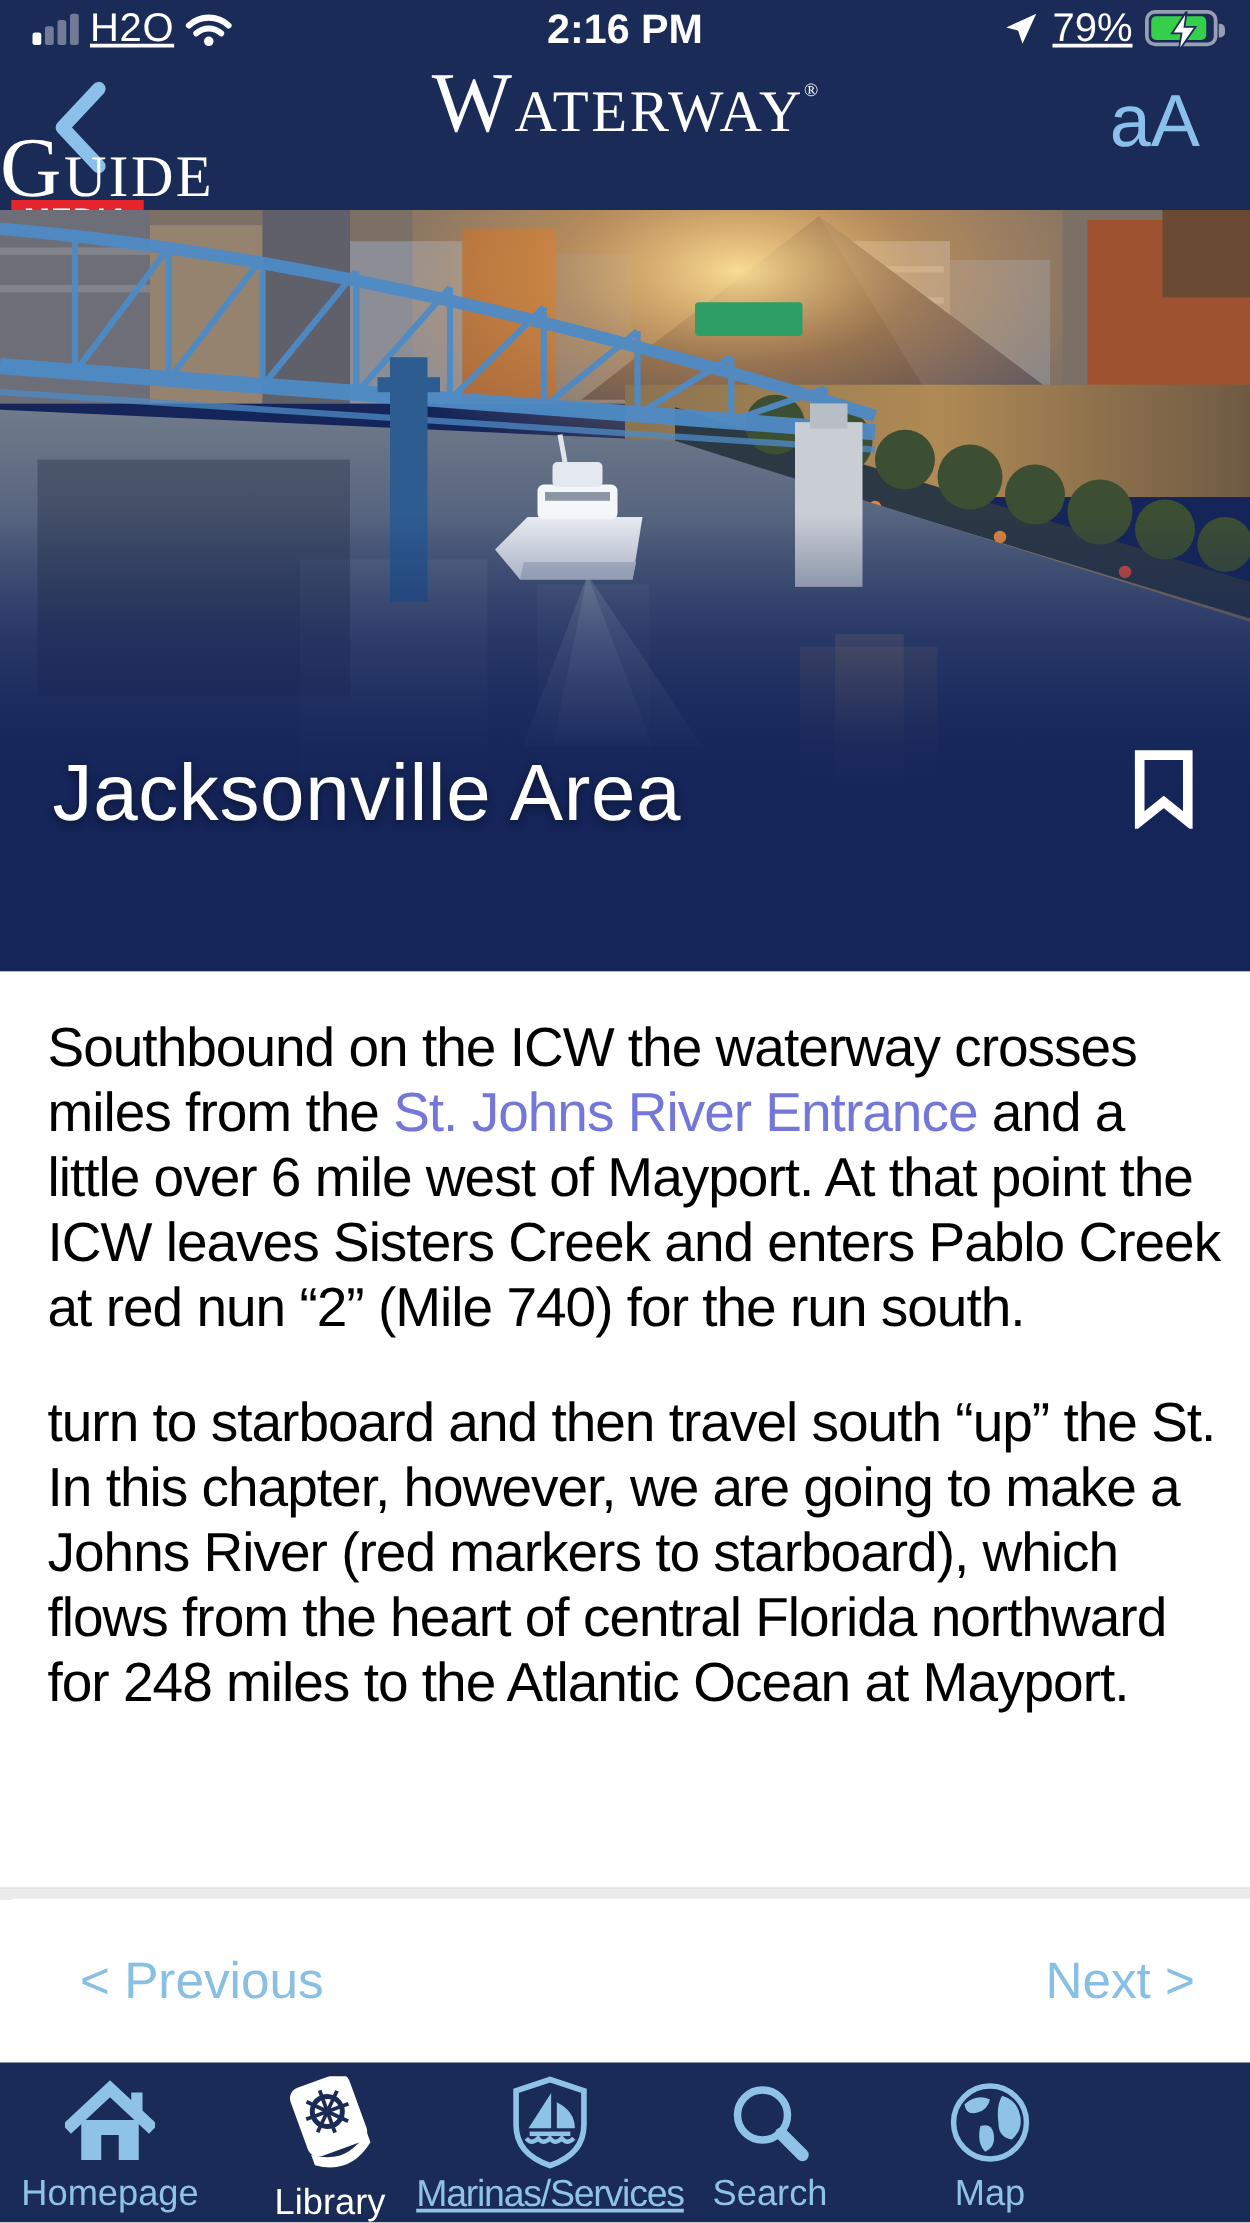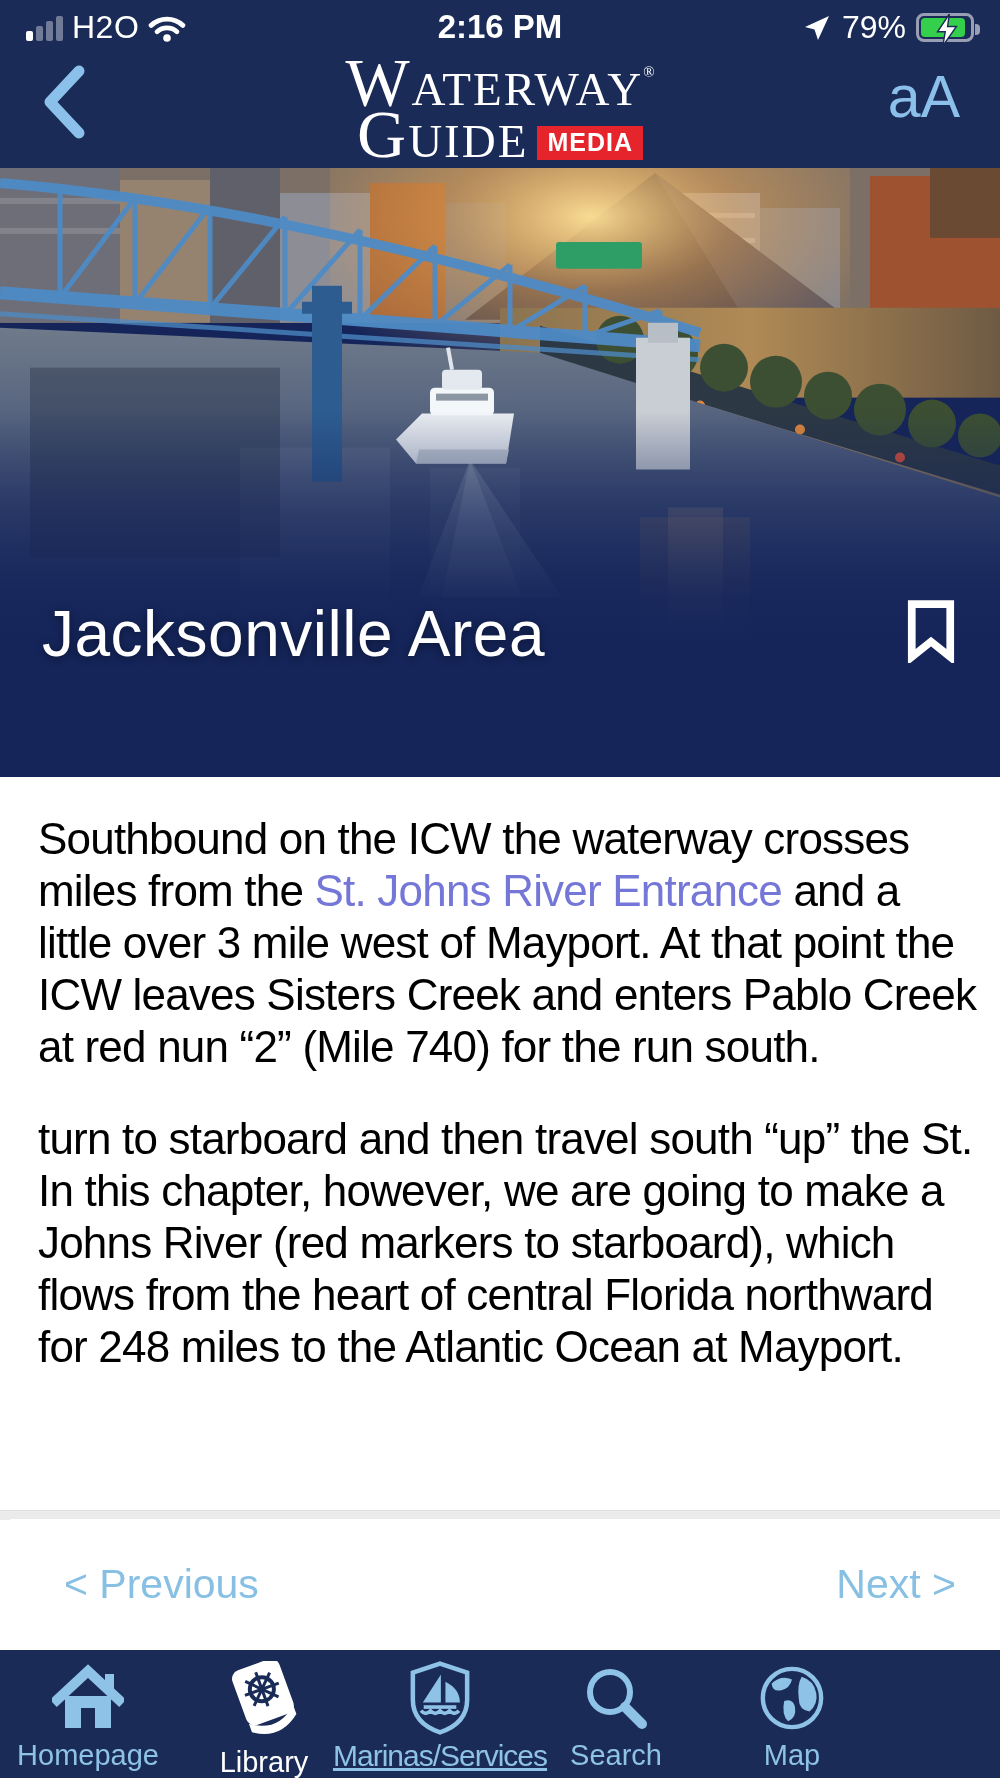--- a/index.html
+++ b/index.html
@@ -4,21 +4,21 @@
 <style>
   html,body{margin:0;padding:0;}
   body{
     width:1000px;height:1778px;position:relative;overflow:hidden;
     background:#ffffff;font-family:"Liberation Sans",sans-serif;
     -webkit-font-smoothing:antialiased;
   }
   
   .header{position:absolute;top:0;left:0;width:1000px;height:168px;background:#1b2b57;}
   .status-bar{position:absolute;top:0;left:0;right:0;height:46px;
-    display:flex;align-items:flex-end;justify-content:space-between;padding:4px 26px 0;box-sizing:border-box;color:#fff;}
+    display:flex;align-items:flex-start;justify-content:space-between;padding:4px 26px 0;box-sizing:border-box;color:#fff;text-decoration:underline;}
   .sb-left{display:flex;align-items:center;gap:9px;}
   .sig{display:flex;align-items:flex-end;gap:3px;height:26px;}
   .sig i{display:block;width:7px;border-radius:2px;background:rgba(255,255,255,.38);}
   .sig i.on{background:#fff;}
   .sig i:nth-child(1){height:10px;}
   .sig i:nth-child(2){height:15px;}
   .sig i:nth-child(3){height:20px;}
   .sig i:nth-child(4){height:25px;}
   .carrier{font-size:32px;letter-spacing:.5px;}
   .sb-time{position:absolute;left:0;right:0;text-align:center;font-size:33px;font-weight:bold;pointer-events:none;}
@@ -27,21 +27,21 @@
   .batt .fill{position:absolute;top:2px;left:2px;bottom:2px;width:44px;background:#34d04b;border-radius:4px;}
   .batt .tip{position:absolute;right:-9px;top:8px;width:5px;height:11px;background:rgba(255,255,255,.55);border-radius:0 4px 4px 0;}
   .batt svg{position:absolute;left:16px;top:-2px;}
   .nav-bar{position:absolute;top:46px;left:0;right:0;height:122px;}
   .back-btn{position:absolute;left:38px;top:14px;width:60px;height:84px;display:flex;align-items:center;}
   .logo{position:absolute;left:0;right:0;top:2px;text-align:center;color:#fff;
     font-family:"Liberation Serif",serif;line-height:1;}
   .logo .l1 .big,.logo .l2 .big{font-size:68px;}
   .logo .l1,.logo .l2{letter-spacing:2px;}
   .logo .l1{font-size:47px;}
-  .logo .l2{font-size:47px;margin-top:-16px;display:flex;align-items:flex-end;justify-content:center;}
+  .logo .l2{font-size:47px;margin-top:-16px;display:flex;align-items:flex-start;justify-content:center;flex-direction:column;}
   .logo sup{font-size:15px;vertical-align:28px;letter-spacing:0;}
   .media-badge{display:inline-block;background:#e5242b;color:#fff;font-family:"Liberation Sans",sans-serif;
     font-weight:bold;font-size:25px;letter-spacing:1px;padding:4px 10px 5px;margin-left:9px;transform:translateY(-8px);}
   .text-size-btn{position:absolute;right:40px;top:22px;color:#8ac0ea;font-size:59px;line-height:1;}
   
   .hero{position:absolute;top:168px;left:0;width:1000px;height:609px;background:#15255a;overflow:hidden;}
   .hero svg.photo{position:absolute;inset:0;width:100%;height:100%;}
   .hero-fade{position:absolute;inset:0;
     background:linear-gradient(180deg,rgba(21,37,90,0) 40%,rgba(21,37,90,.55) 56%,rgba(21,37,90,.92) 70%,#15255a 78%);}
   .hero-title{position:absolute;left:42px;bottom:106px;color:#fff;font-size:64px;letter-spacing:.5px;
@@ -229,21 +229,21 @@
     <svg width="50" height="64" viewBox="0 0 52 66">
       <path d="M6,5 H46 V60 L26,44 L6,60 Z" fill="none" stroke="#fff" stroke-width="8" stroke-linejoin="miter"></path>
     </svg>
   </div>
 </div>
 
 <div class="content">
   <div class="para">
     <div>Southbound on the ICW the waterway crosses</div>
     <div><span>miles from the </span><a class="inline-link">St. Johns River Entrance</a><span> and a</span></div>
-    <div>little over 3 mile west of Mayport. At that point the</div>
+    <div>little over 6 mile west of Mayport. At that point the</div>
     <div>ICW leaves Sisters Creek and enters Pablo Creek</div>
     <div>at red nun “2” (Mile 740) for the run south.</div>
   </div>
   <div class="para">
     <div>turn to starboard and then travel south “up” the St.</div>
     <div>In this chapter, however, we are going to make a</div>
     <div>Johns River (red markers to starboard), which</div>
     <div>flows from the heart of central Florida northward</div>
     <div>for 248 miles to the Atlantic Ocean at Mayport.</div>
   </div>

